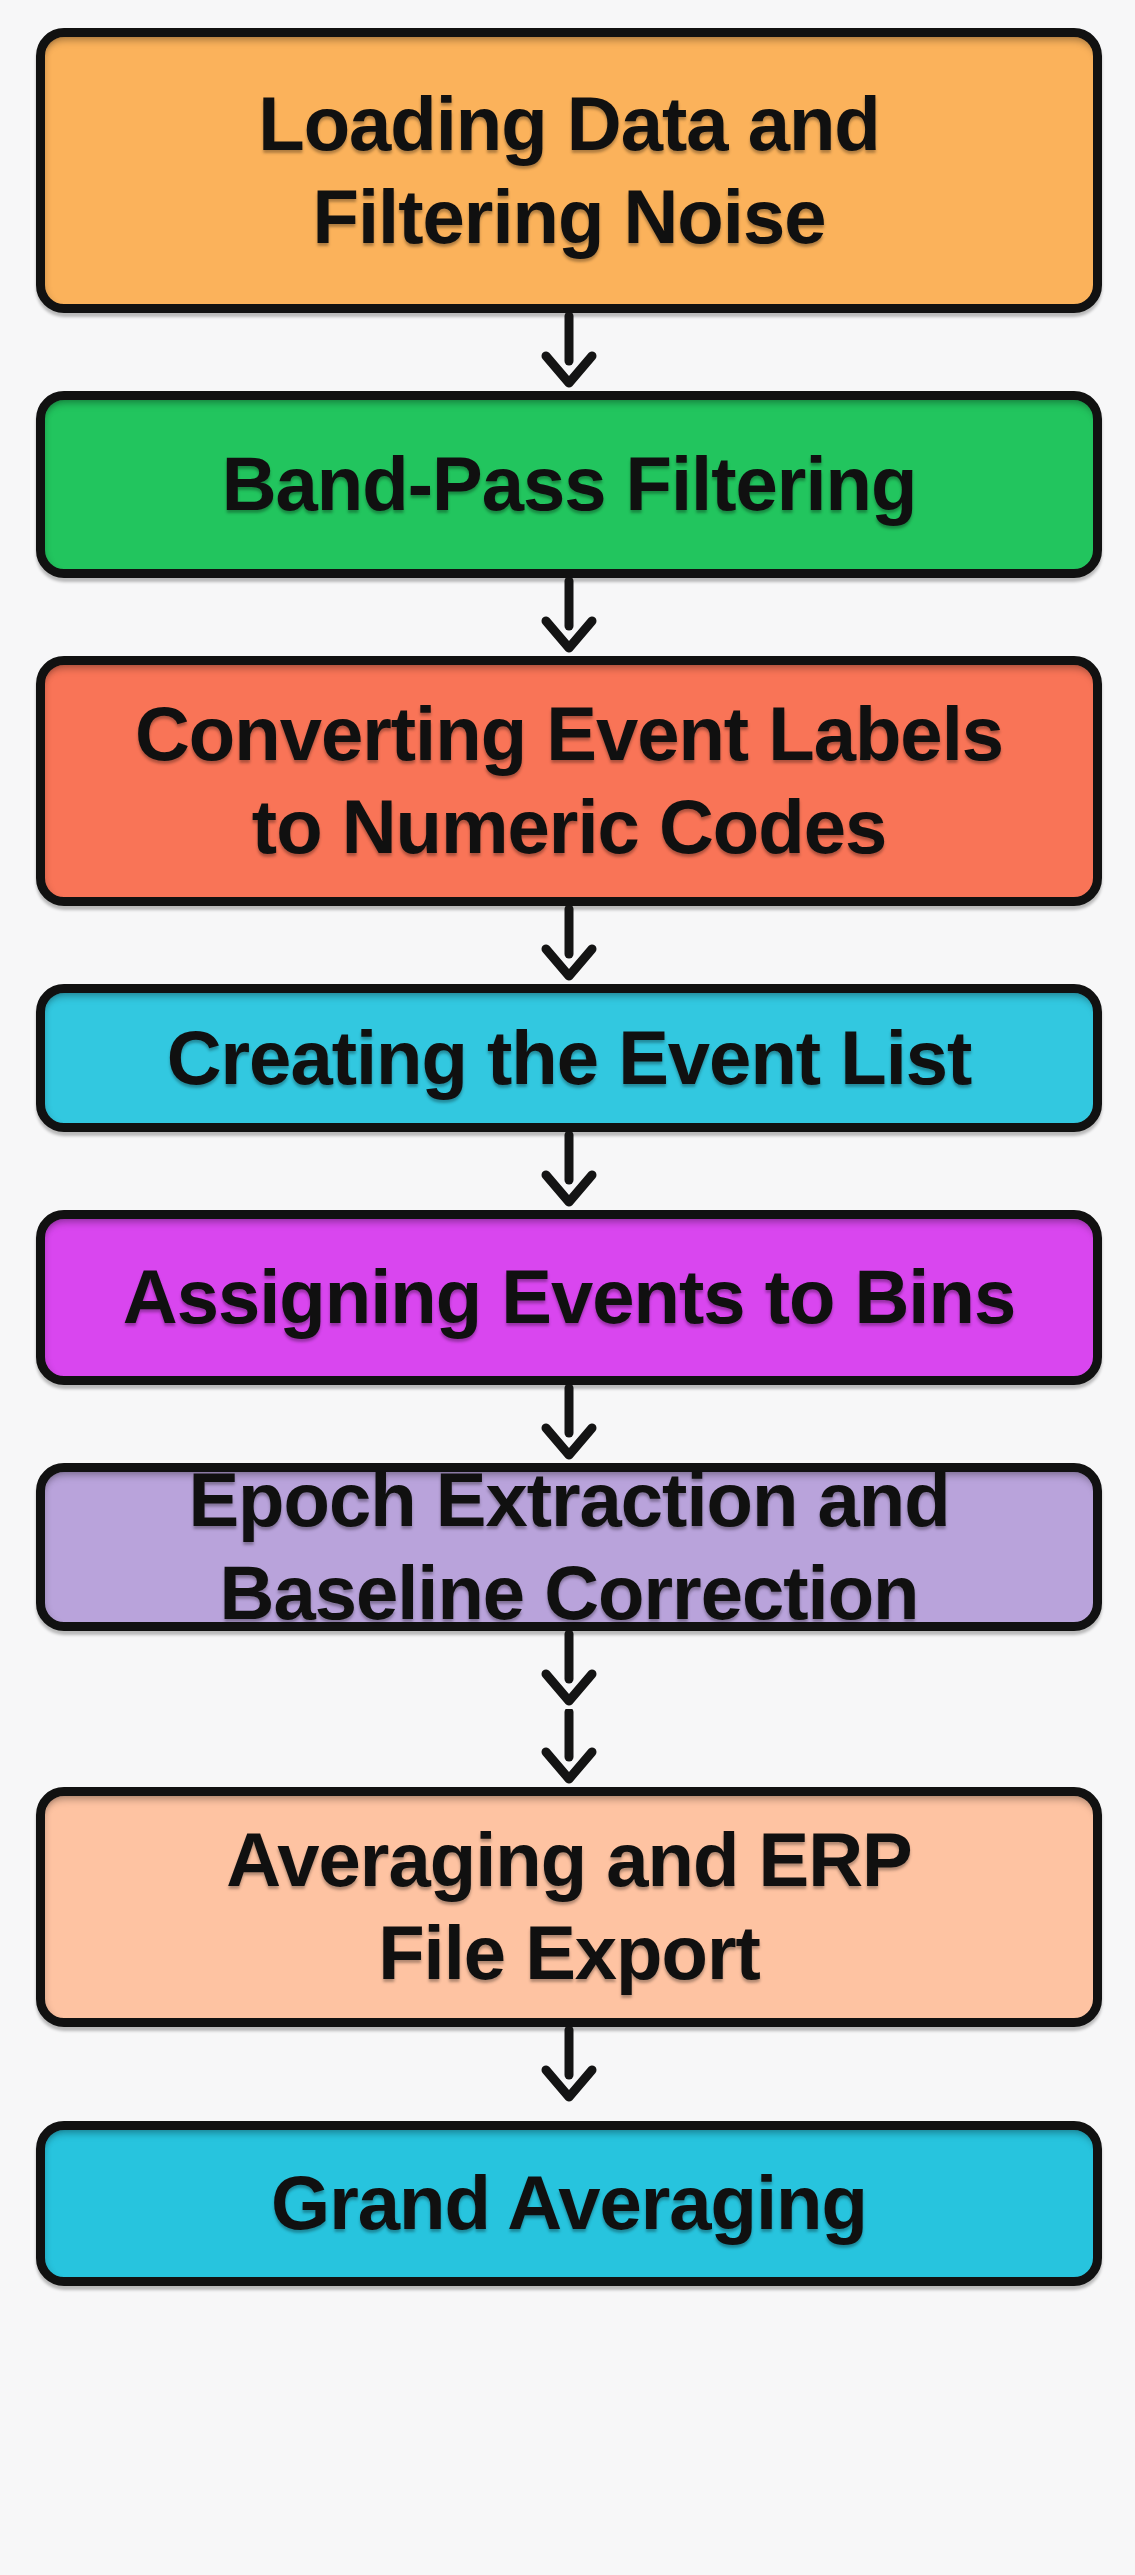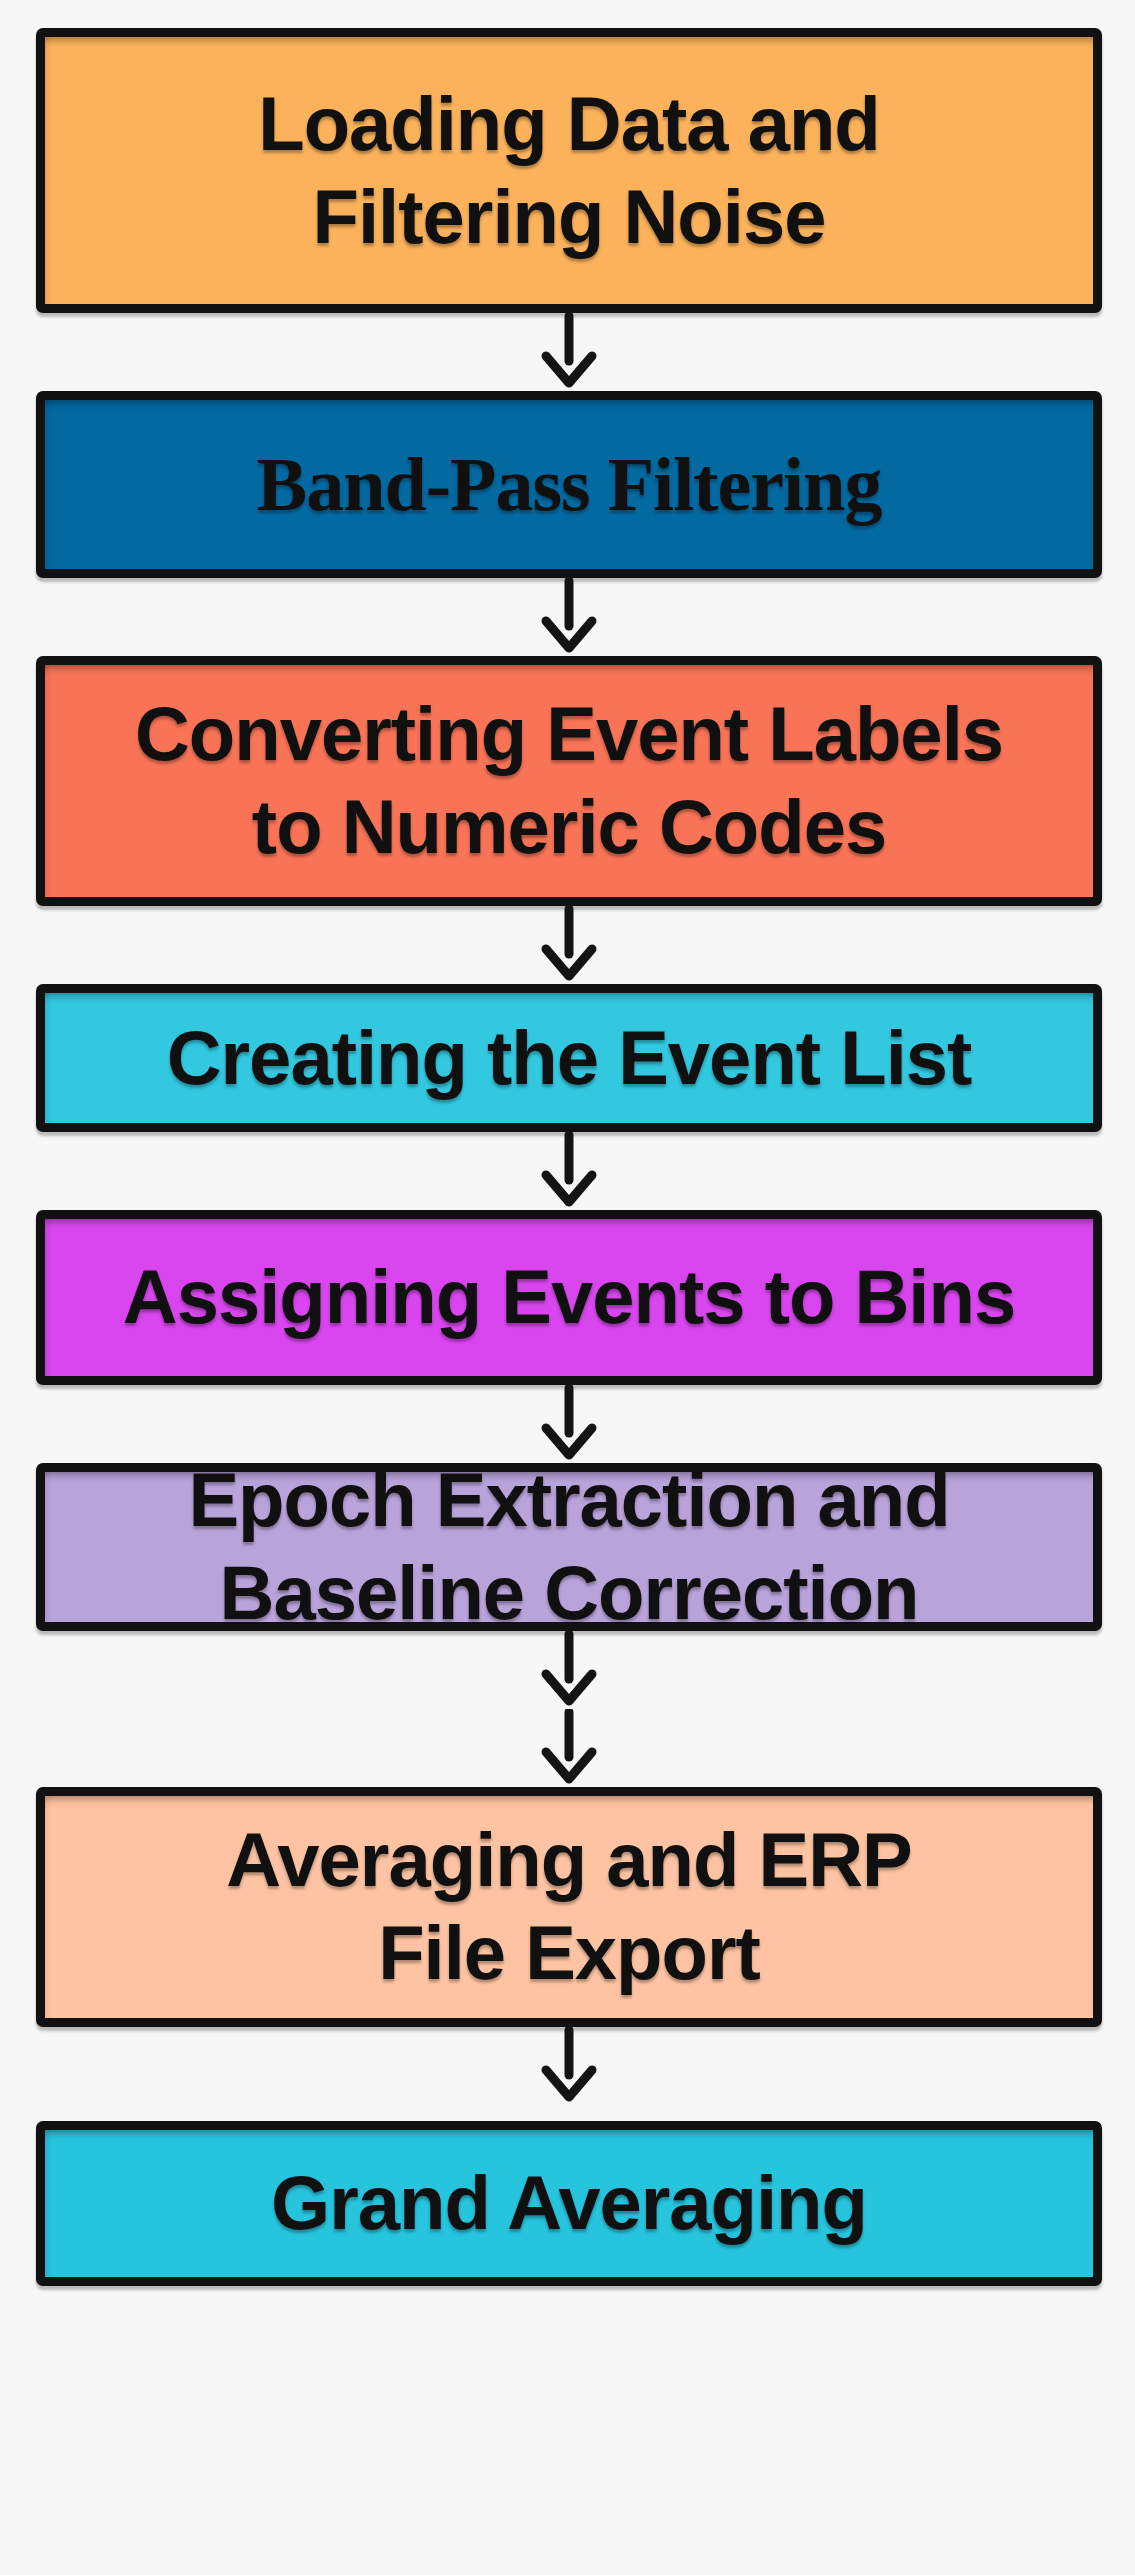--- a/index.html
+++ b/index.html
@@ -15,21 +15,21 @@
     font-family:"Liberation Sans","DejaVu Sans",sans-serif;
     overflow:hidden;
   }
   .canvas{
     width:1135px;height:2575px;
     padding:28px 33px 30px 36px;
     display:flex;flex-direction:column;align-items:stretch;
   }
   .node{
     border:9px solid var(--border);
-    border-radius:7px;
+    border-radius:28px;
     display:flex;align-items:center;justify-content:center;
     text-align:center;
     flex-shrink:0;
     box-shadow:0 4px 3px rgba(0,0,0,0.25),
                inset 0 10px 9px -8px rgba(0,0,0,0.40),
                inset 7px 0 7px -7px rgba(0,0,0,0.20);
   }
   .label{
     font-size:76px;
     font-weight:700;
@@ -68,21 +68,21 @@
     <span class="label">Loading Data and Filtering Noise</span>
   </div>
 
   <div class="connector">
     <svg viewBox="0 0 64 78">
       <line class="stroke" x1="32" y1="3" x2="32" y2="48"></line>
       <polyline class="stroke" points="9,43 32,70 55,43"></polyline>
     </svg>
   </div>
 
-  <div class="node n2" style="background-color: #0369a1; font-family: Liberation Serif, serif;">
+  <div class="node n2" style="background-color: #22c55e;">
     <span class="label">Band-Pass Filtering</span>
   </div>
 
   <div class="connector">
     <svg viewBox="0 0 64 78">
       <line class="stroke" x1="32" y1="3" x2="32" y2="48"></line>
       <polyline class="stroke" points="9,43 32,70 55,43"></polyline>
     </svg>
   </div>
 

